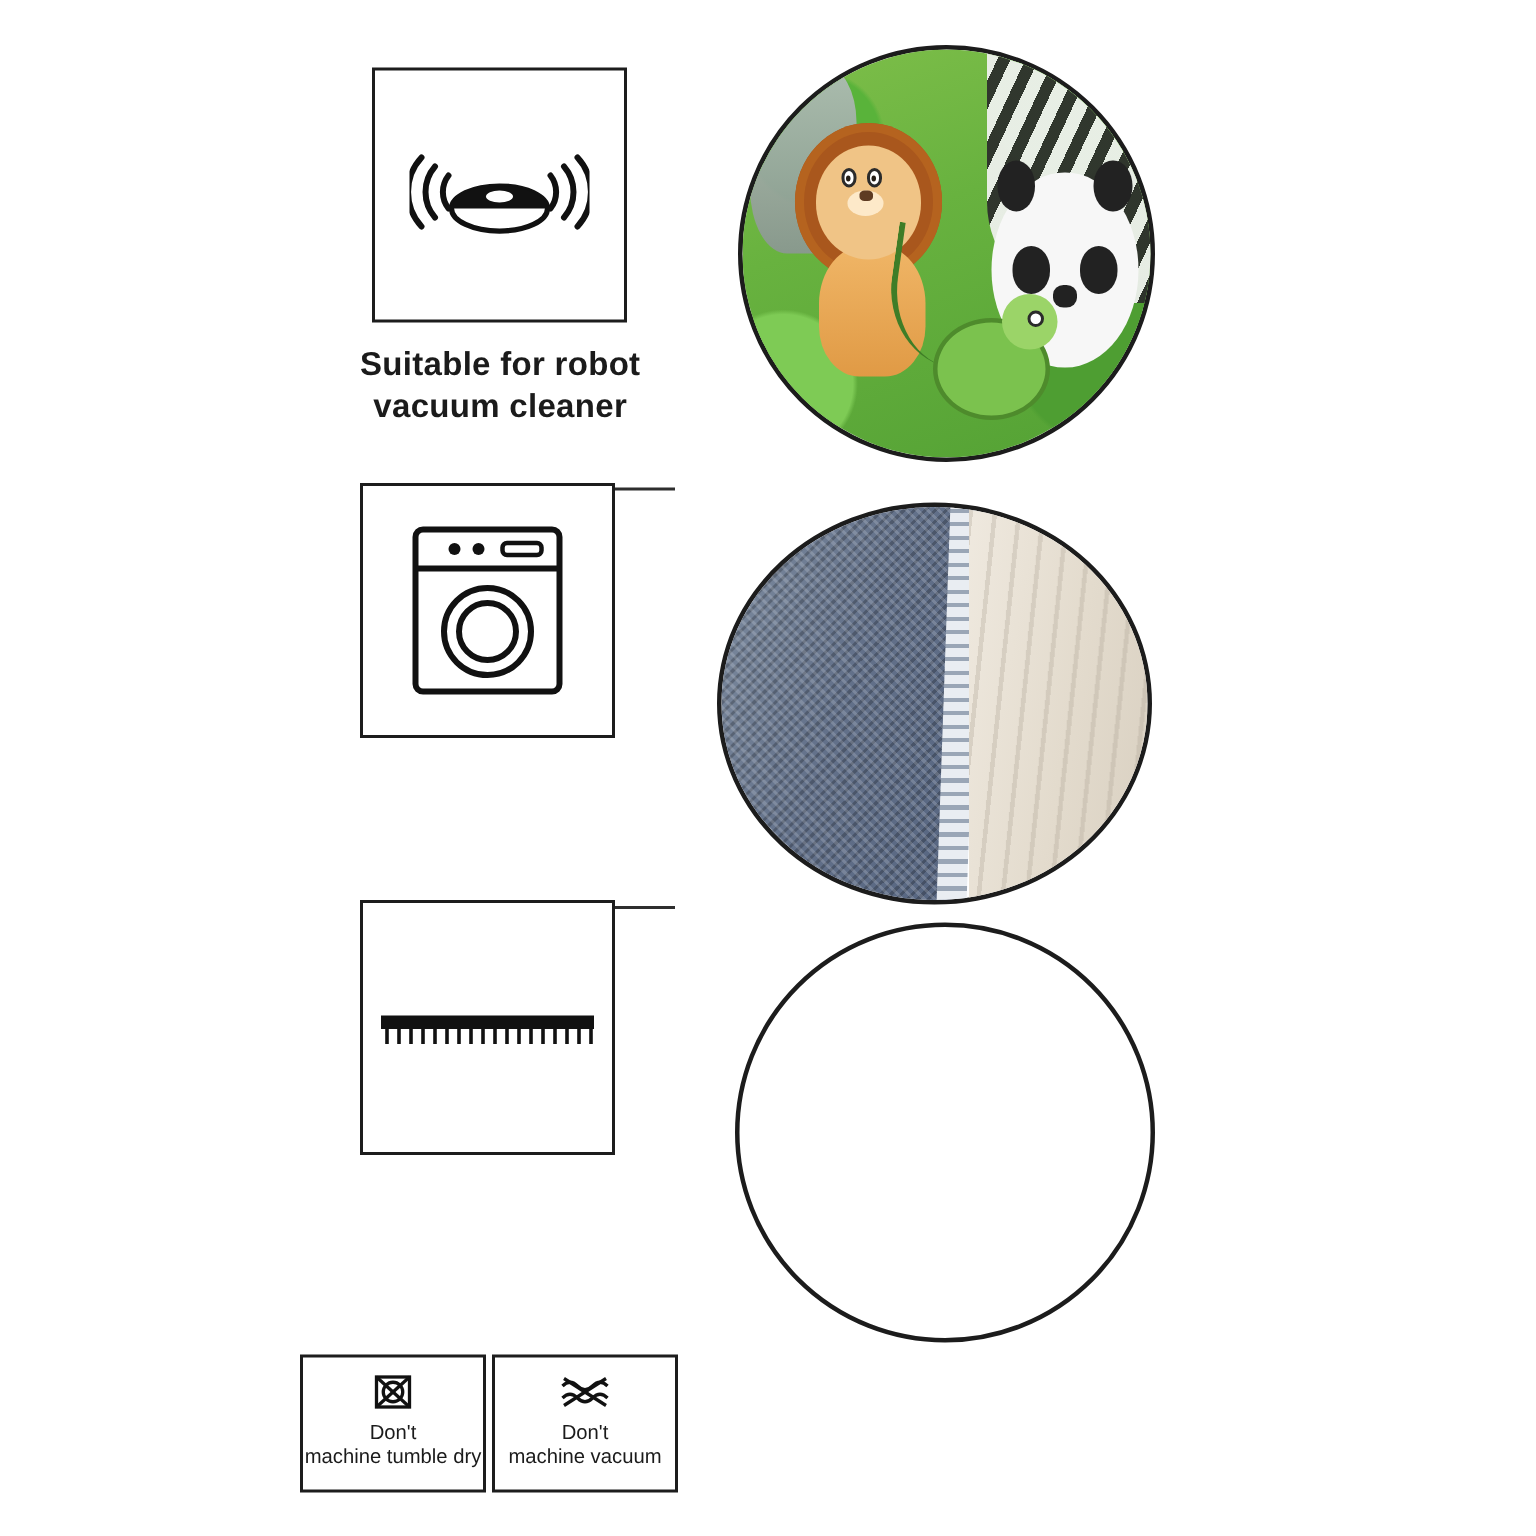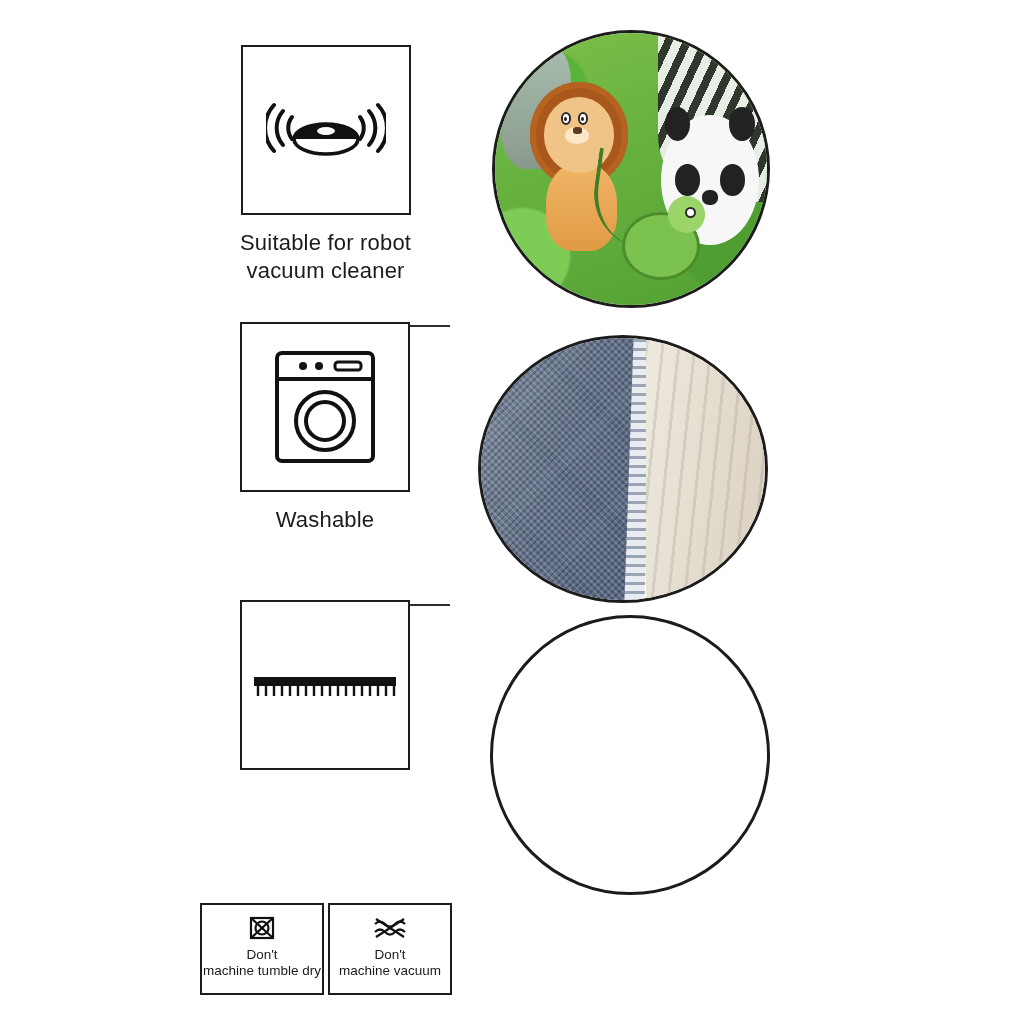--- a/index.html
+++ b/index.html
@@ -24,21 +24,21 @@
     align-items: center;
     justify-content: center;
     background: #fff;
   }
   .feature-label {
     text-align: center;
     font-size: 22px;
     line-height: 28px;
     color: #1b1b1b;
     margin-top: 14px;
-    font-weight: 400;
+    font-weight: 700;
     letter-spacing: 0.2px;
   }
 
   .feat1 { position: absolute; left: 240px; top: 45px; }
   .feat2 { position: absolute; left: 240px; top: 322px; }
   .feat3 { position: absolute; left: 240px; top: 600px; }
 
   .sep1 { position: absolute; left: 245px; top: 325px; width: 205px; height: 2px; background:#2e2e2e; }
   .sep2 { position: absolute; left: 245px; top: 604px; width: 205px; height: 2px; background:#2e2e2e; }
 
@@ -216,23 +216,20 @@
     <div class="icon-box">
       <svg width="112" height="124" viewBox="0 0 112 124">
         <rect x="8" y="8" width="96" height="108" rx="5" fill="none" stroke="#111" stroke-width="4"></rect>
         <line x1="8" y1="34" x2="104" y2="34" stroke="#111" stroke-width="4"></line>
         <circle cx="34" cy="21" r="4" fill="#111"></circle>
         <circle cx="50" cy="21" r="4" fill="#111"></circle>
         <rect x="66" y="17" width="26" height="8" rx="3" fill="none" stroke="#111" stroke-width="3"></rect>
         <circle cx="56" cy="76" r="29" fill="none" stroke="#111" stroke-width="4"></circle>
         <circle cx="56" cy="76" r="19" fill="none" stroke="#111" stroke-width="4"></circle>
       </svg>
-    </div>
-    <div class="feature-label">
-      <div>Washable</div>
     </div>
   </div>
 
   <div class="sep2"></div>
 
   <div class="feat3">
     <div class="icon-box">
       <svg width="146" height="40" viewBox="0 0 146 40">
         <rect x="2" y="12" width="142" height="9" fill="#111"></rect>
         <g stroke="#111" stroke-width="2.4">

